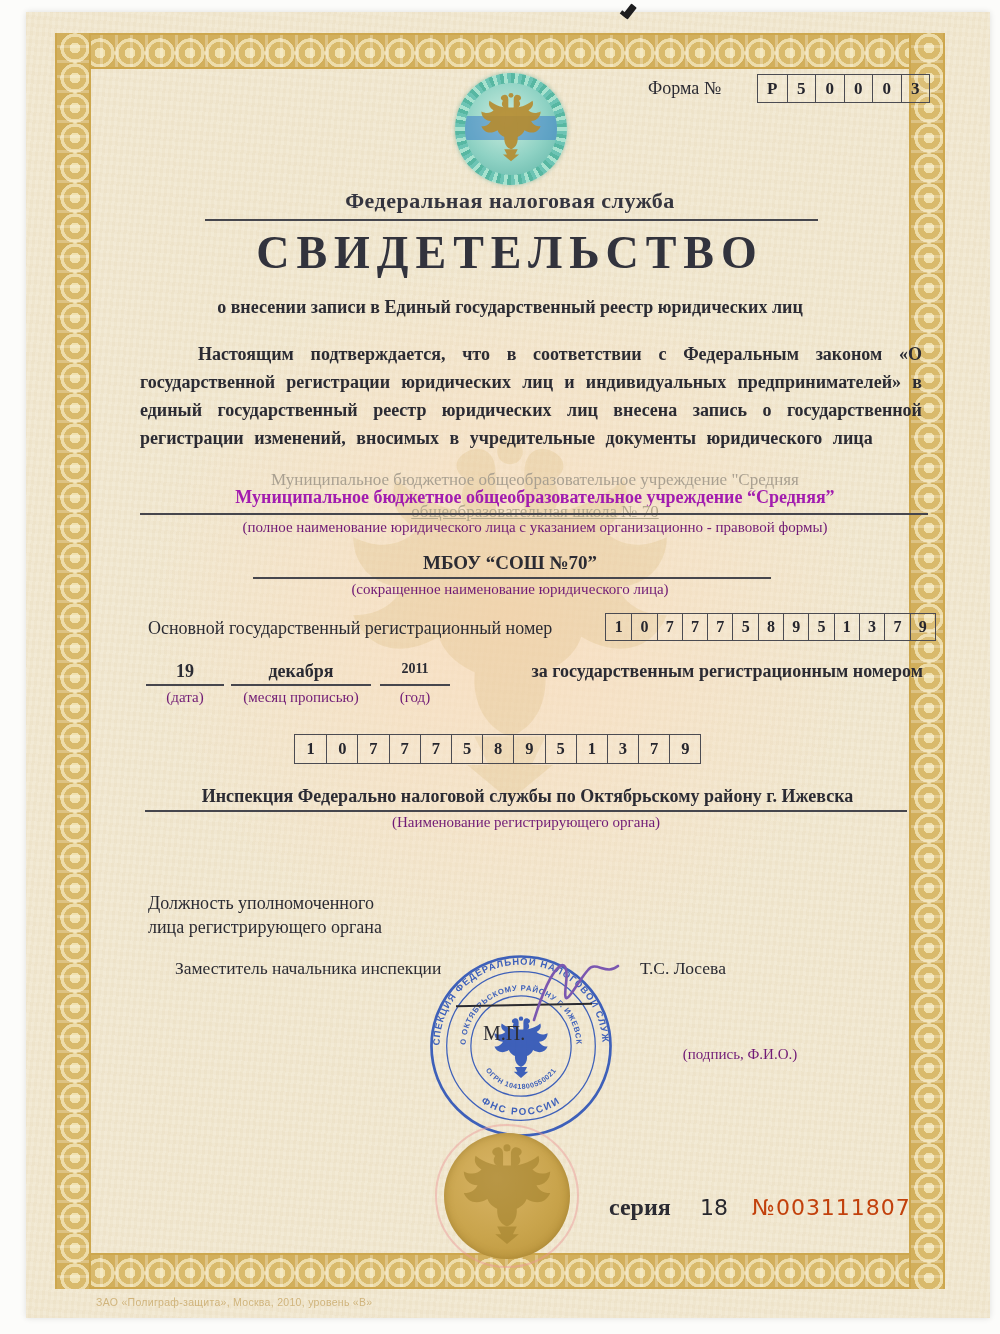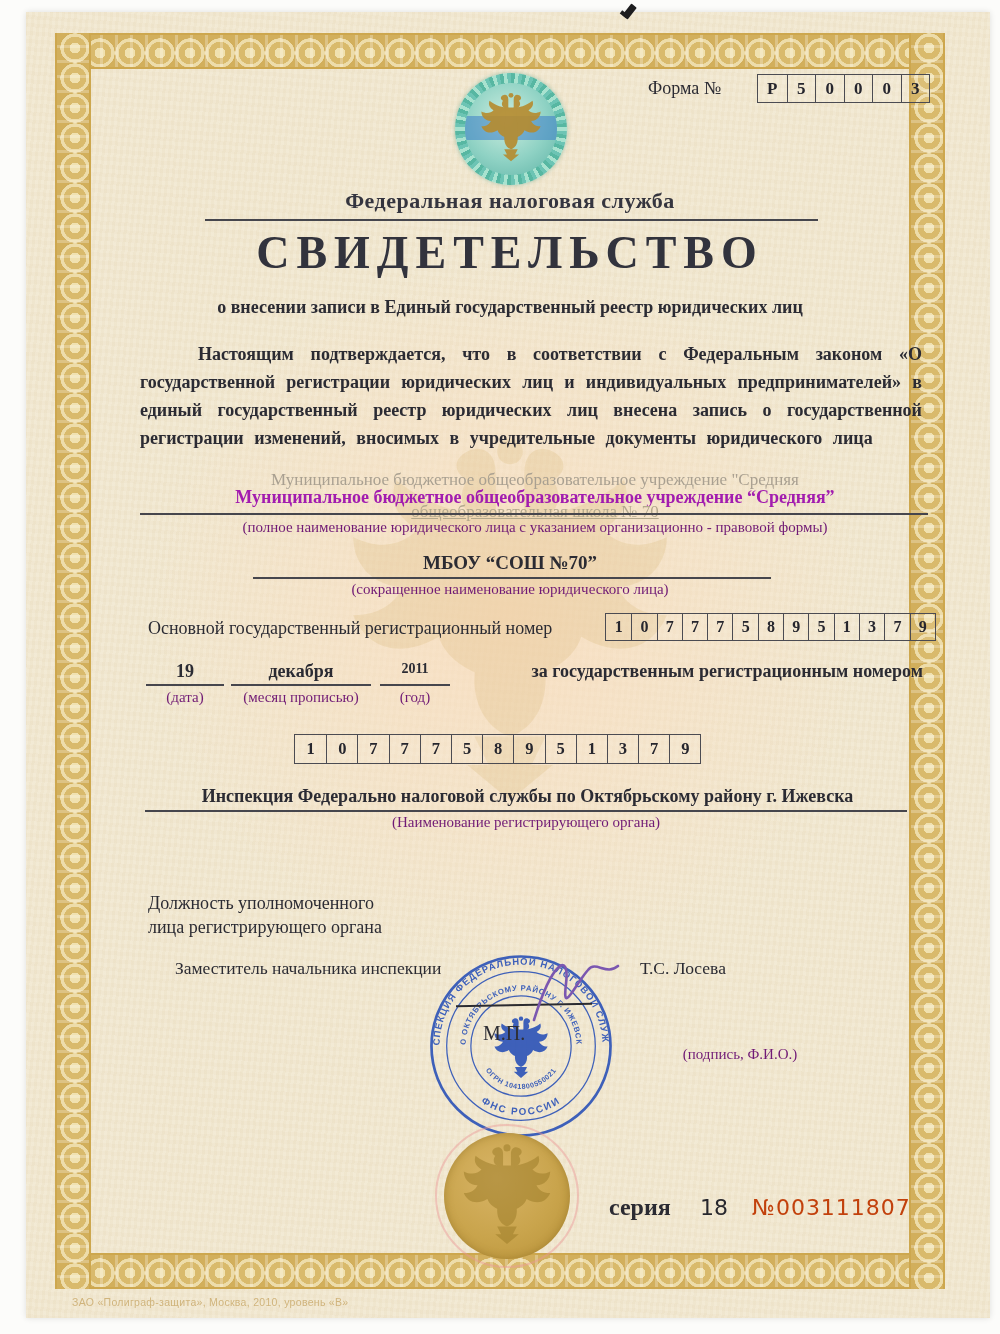--- a/index.html
+++ b/index.html
@@ -72,21 +72,21 @@
   .sig-line { position:absolute; left:456px; top:1004px; width:136px; height:1.8px; background:#2b2b30; transform:rotate(-1deg); }
   .signature-svg { position:absolute; left:520px; top:948px; }
 
   
   .seal-halo { position:absolute; left:435px; top:1124px; width:144px; height:144px; border-radius:50%;
     border:2px solid rgba(235,150,150,.45); }
   .gold-seal { position:absolute; left:444px; top:1133px; width:126px; height:126px; border-radius:50%;
     background: radial-gradient(circle at 42% 36%, #d8b466 0%, #c9a44c 55%, #b89238 100%);
     box-shadow: inset 0 0 8px rgba(120,90,20,.4); display:flex; align-items:center; justify-content:center; }
 
-  .fineprint { position:absolute; left:72px; top:1296px; font-family:"Liberation Sans", sans-serif;
+  .fineprint { position:absolute; left:96px; top:1296px; font-family:"Liberation Sans", sans-serif;
     font-size:10.5px; color:#d0b47c; letter-spacing:.3px; }
 
   .artifact { position:absolute; left:626px; top:4px; width:7px; height:15px; background:#1d1d1f;
     transform:rotate(38deg); border-radius:1px; }
   .artifact:after { content:""; position:absolute; left:-3px; top:11px; width:8px; height:4px; background:#1d1d1f; }
 
   .mono-num { font-family:"DejaVu Sans", sans-serif; }
 </style>
 </head>
 <body>

